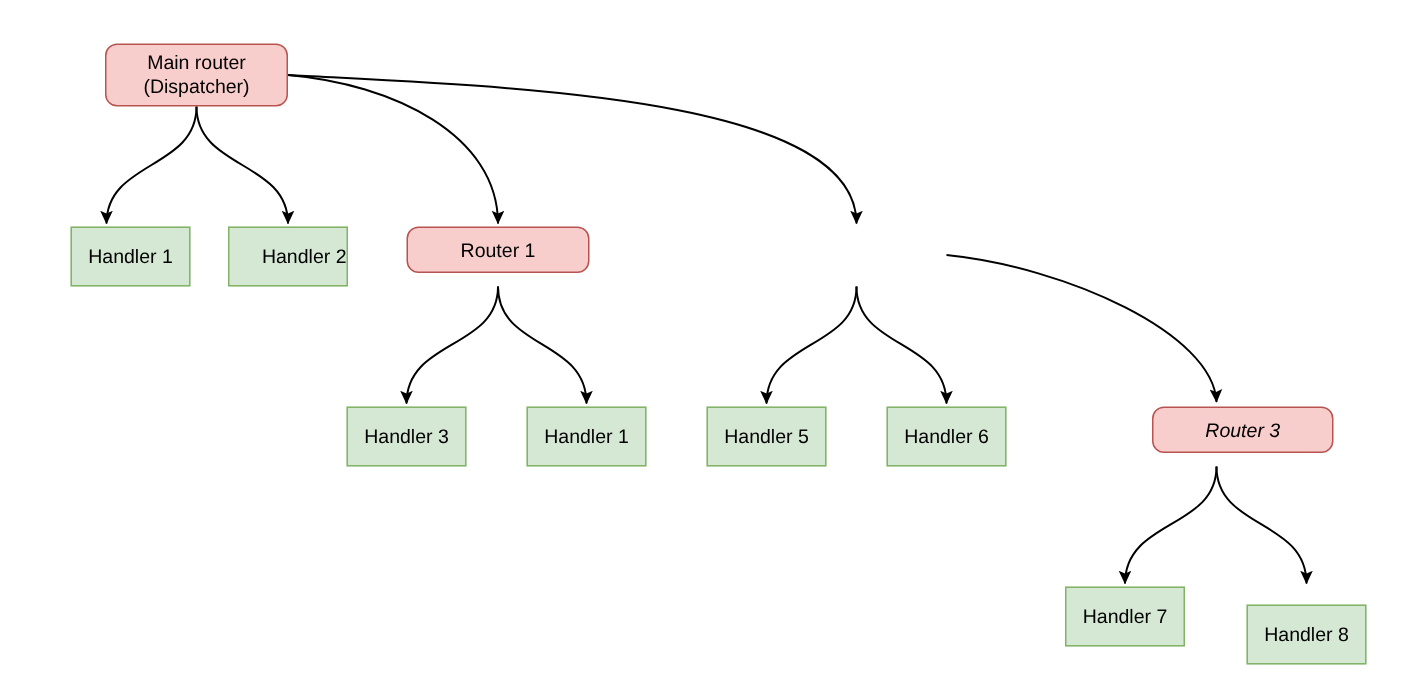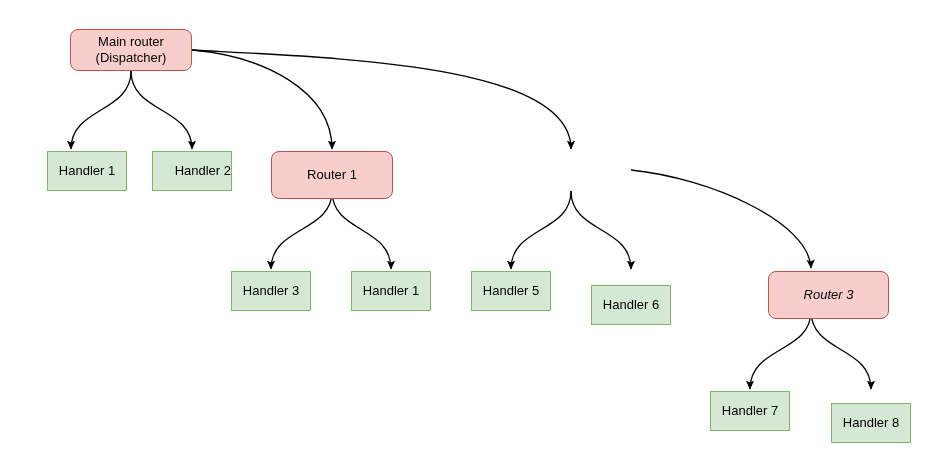--- a/index.html
+++ b/index.html
@@ -32,38 +32,38 @@
     text-align: center;
     font-size: 13px;
     color: #000000;
     line-height: 16px;
   }
   .router {
     background: #f8cecc;
     border: 1.3px solid #b85450;
     border-radius: 8px;
     width: 122px;
-    height: 48px;
+    height: 31px;
   }
   .handler {
     background: #d5e8d4;
     border: 1px solid #82b366;
     border-radius: 0;
     width: 80px;
     height: 40px;
   }
   #n-main    { left: 70px;  top: 29px;  width: 122px; height: 42px; }
   #n-h1      { left: 31px;  top: 151px; margin-left: 16px; }
   #n-h2      { left: 152px; top: 151px; justify-content: flex-end; }
   #n-r1      { left: 271px; top: 151px; }
   #n-r2      { left: 511px; top: 151px; width: 120px; }
   #n-h3      { left: 231px; top: 271px; }
   #n-h4      { left: 351px; top: 271px; }
   #n-h5      { left: 471px; top: 271px; }
-  #n-h6      { left: 591px; top: 285px; }
+  #n-h6      { left: 591px; top: 271px; }
   #n-r3      { left: 768px; top: 271px; width: 121px; font-style: italic; }
   #n-h7      { left: 710px; top: 391px; }
   #n-h8      { left: 831px; top: 391px; margin-top: 12px; }
   .edge {
     fill: none;
     stroke: #000000;
     stroke-width: 1.3;
   }
 </style>
 </head>

